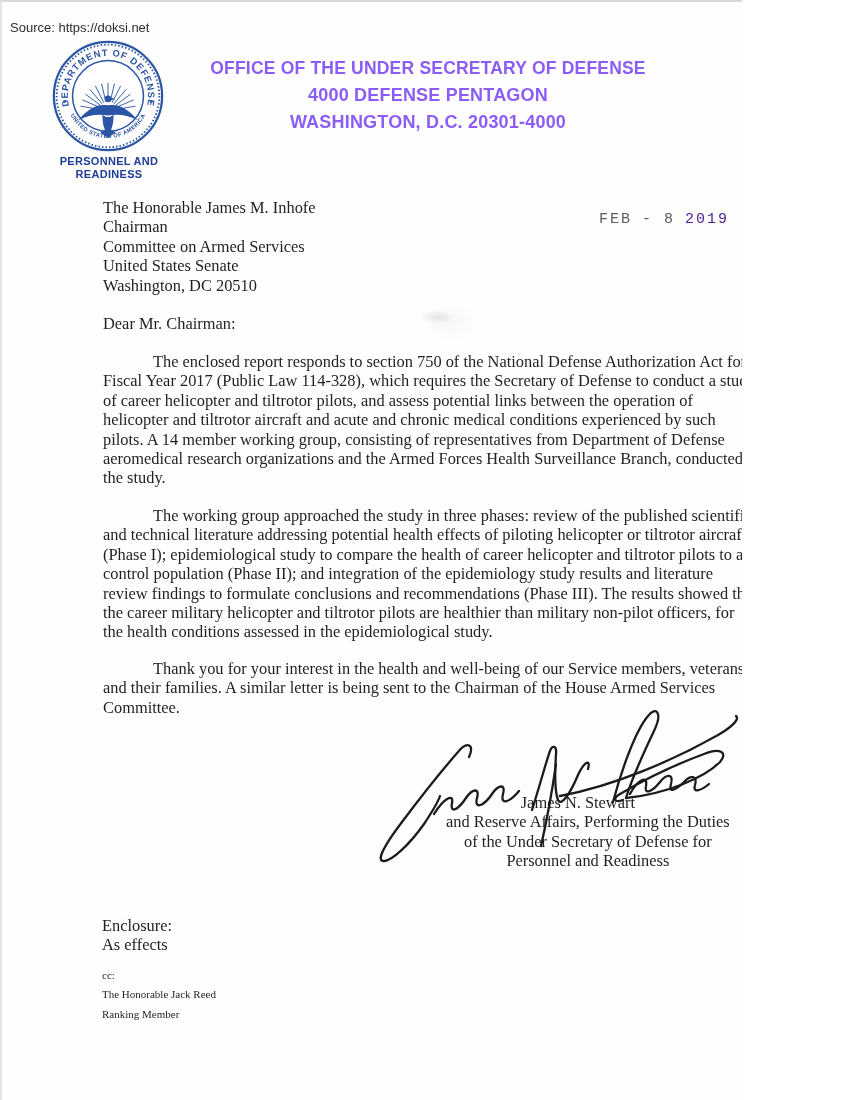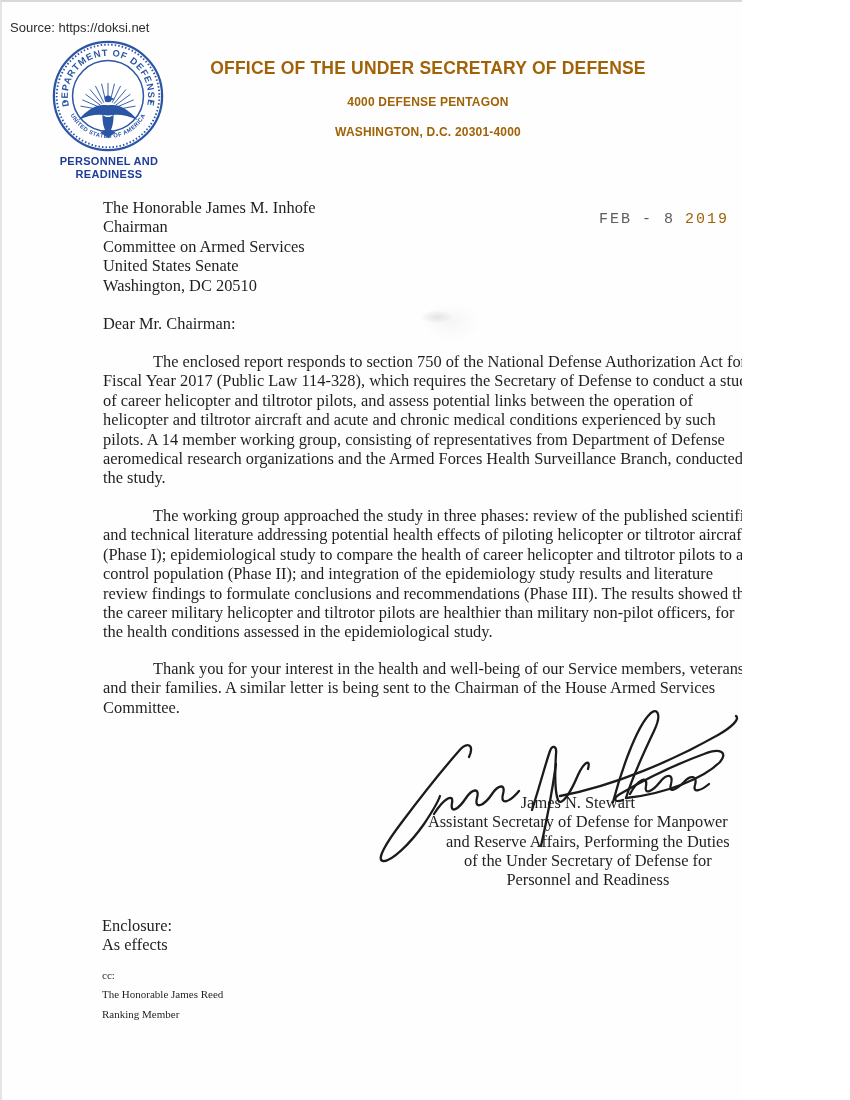--- a/index.html
+++ b/index.html
@@ -13,30 +13,30 @@
     position:absolute;left:8px;top:18px;
     font-family:"Liberation Sans", sans-serif;font-size:13px;color:#2e2e2e;
   }
   .seal-wrap{position:absolute;left:50px;top:38px;width:112px;height:112px;}
   .seal-caption{
     position:absolute;left:36px;top:153px;width:142px;text-align:center;
     font-family:"Liberation Sans", sans-serif;font-weight:bold;font-size:11px;
     line-height:13px;color:#1e3d96;letter-spacing:0.3px;
   }
   .letterhead{position:absolute;left:120px;top:56px;width:612px;text-align:center;
-    font-family:"Liberation Sans", sans-serif;color:#a16207;}
+    font-family:"Liberation Sans", sans-serif;color:#8b5cf6;}
   .lh-title{font-size:17.5px;font-weight:bold;letter-spacing:0.2px;}
-  .lh-sub{font-size:12px;font-weight:bold;margin-top:16px;letter-spacing:0.2px;}
+  .lh-sub{font-size:18px;font-weight:bold;margin-top:6px;letter-spacing:0.2px;}
   .stamp{
     position:absolute;left:597px;top:209px;
     font-family:"Liberation Mono", monospace;font-size:15px;color:#5d5d5d;
     letter-spacing:2px;white-space:nowrap;
   }
   .stamp .d{margin-left:10px;}
-  .stamp .y{margin-left:10px;color:#a16207;}
+  .stamp .y{margin-left:10px;color:#4c1d95;}
   .recipient{position:absolute;left:101px;top:196px;font-size:16.4px;line-height:19.4px;}
   .salutation{position:absolute;left:101px;top:312px;font-size:16.4px;}
   .bodypara{
     position:absolute;left:101px;width:655px;margin:0;
     font-size:16.4px;line-height:19.4px;text-indent:50px;
   }
   .p1{top:350px;}
   .p2{top:504px;}
   .p3{top:657px;}
   .signature-ink{position:absolute;left:372px;top:700px;width:372px;height:162px;}
@@ -152,30 +152,29 @@
       <path d="M 186,94 C 240,84 300,58 344,33 C 358,25 366,17 362,14"></path>
 
       <path d="M 252,96 C 292,92 330,76 346,60 C 354,51 347,45 330,52 C 300,63 268,79 246,92 C 238,97 241,101 249,98"></path>
 
       <path d="M 256,92 C 264,77 274,73 272,84 C 270,93 278,90 286,80 C 292,72 300,71 297,82 C 294,92 302,88 310,80 C 316,73 324,73 321,83 C 318,92 328,88 335,82"></path>
     </g>
   </svg>
 
   <div class="sigblock">
     <div>James N. Stewart</div>
-    <div>Assistant Secretary of Defense for Manpower</div>
     <div class="ind">and Reserve Affairs, Performing the Duties</div>
     <div class="ind">of the Under Secretary of Defense for</div>
     <div class="ind">Personnel and Readiness</div>
   </div>
 
   <div class="enclosure">
     <div>Enclosure:</div>
     <div>As effects</div>
   </div>
 
   <div class="ccblock">
     <div>cc:</div>
-    <div>The Honorable James Reed</div>
+    <div>The Honorable Jack Reed</div>
     <div>Ranking Member</div>
   </div>
 
 </div>
 
 </body></html>

